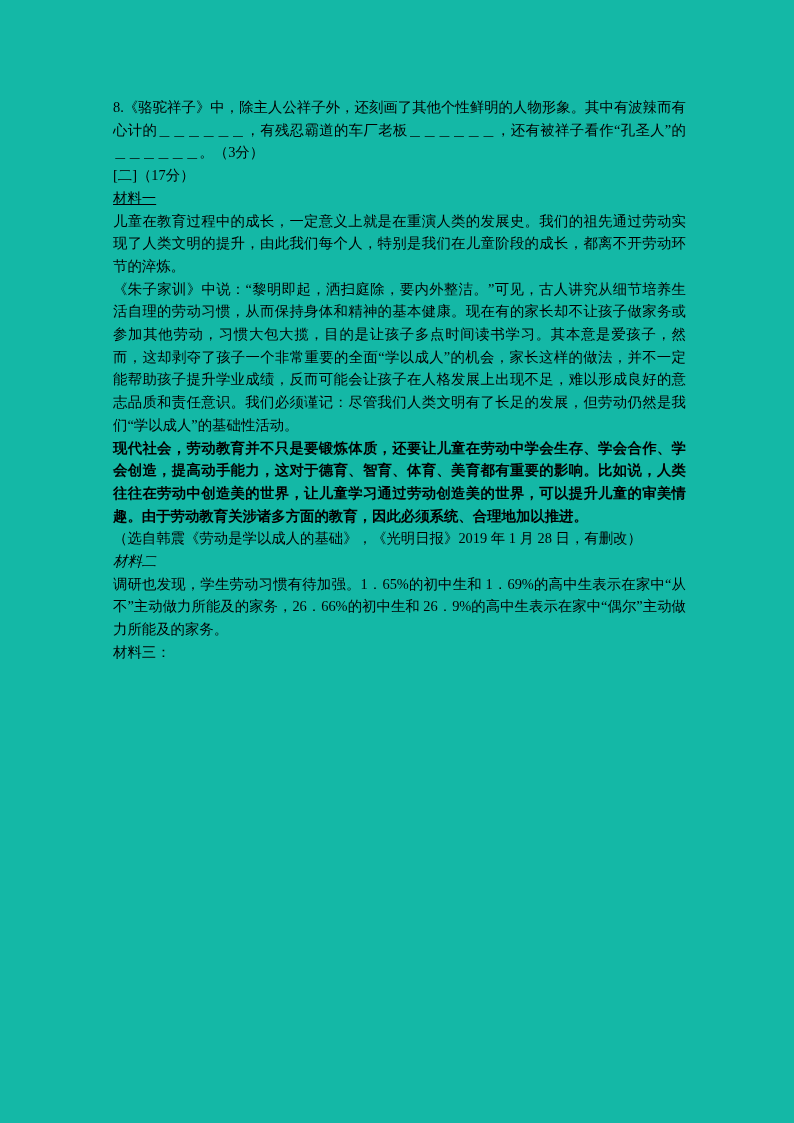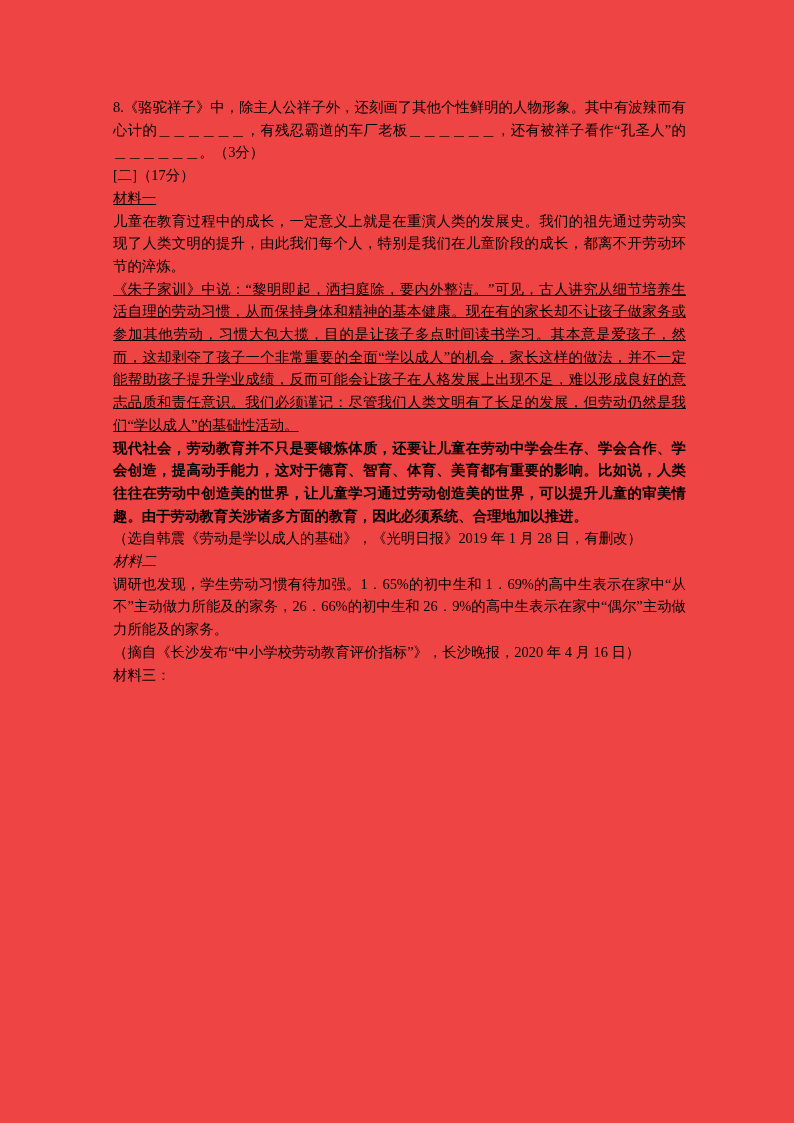--- a/index.html
+++ b/index.html
@@ -14,38 +14,38 @@
     overflow: hidden;
   }
   .doc-page {
     position: absolute;
     left: 0;
     top: 0;
     width: 794px;
     height: 1123px;
     box-sizing: border-box;
     padding: 96px 108px 40px 113px;
-    background: #ef4444;
+    background: #14b8a6;
     color: #000000;
     font-family: "Liberation Serif", "DejaVu Serif", serif;
     font-size: 14.4px;
     line-height: 22.7px;
     text-align: justify;
     word-break: break-all;
   }
   .doc-page p {
     margin: 0;
     padding: 0;
   }
   
   .mt-64 { margin-top: 64px; }
   .mt-21 { margin-top: 21px; font-style: italic; }
   .mt-20 { margin-top: 20px; }
   .mt-19 { margin-top: 19px; }
-  .mt-15 { margin-top: 15px; text-decoration: underline; }
+  .mt-15 { margin-top: 15px; }
   .mt-14 { margin-top: 14px; }
   .mt-13 { margin-top: 13px; text-decoration: underline; }
   .mt-10 { margin-top: 10px; font-weight: bold; }
 </style>
 </head>
 <body>
 
 <div class="doc-page">
 
   <p>8.《骆驼祥子》中，除主人公祥子外，还刻画了其他个性鲜明的人物形象。其中有波辣而有心计的＿＿＿＿＿＿，有残忍霸道的车厂老板＿＿＿＿＿＿，还有被祥子看作“孔圣人”的＿＿＿＿＿＿。（3分）</p>
@@ -60,17 +60,16 @@
 
   <p class="mt-10">现代社会，劳动教育并不只是要锻炼体质，还要让儿童在劳动中学会生存、学会合作、学会创造，提高动手能力，这对于德育、智育、体育、美育都有重要的影响。比如说，人类往往在劳动中创造美的世界，让儿童学习通过劳动创造美的世界，可以提升儿童的审美情趣。由于劳动教育关涉诸多方面的教育，因此必须系统、合理地加以推进。</p>
 
   <p class="mt-14">（选自韩震《劳动是学以成人的基础》，《光明日报》2019 年 1 月 28 日，有删改）</p>
 
   <p class="mt-21">材料二</p>
 
 
   <p class="mt-14">调研也发现，学生劳动习惯有待加强。1．65%的初中生和 1．69%的高中生表示在家中“从不”主动做力所能及的家务，26．66%的初中生和 26．9%的高中生表示在家中“偶尔”主动做力所能及的家务。</p>
 
-  <p class="mt-14">（摘自《长沙发布“中小学校劳动教育评价指标”》，长沙晚报，2020 年 4 月 16 日）</p>
 
   <p class="mt-20">材料三：</p>
 
 </div>
 
 </body></html>

